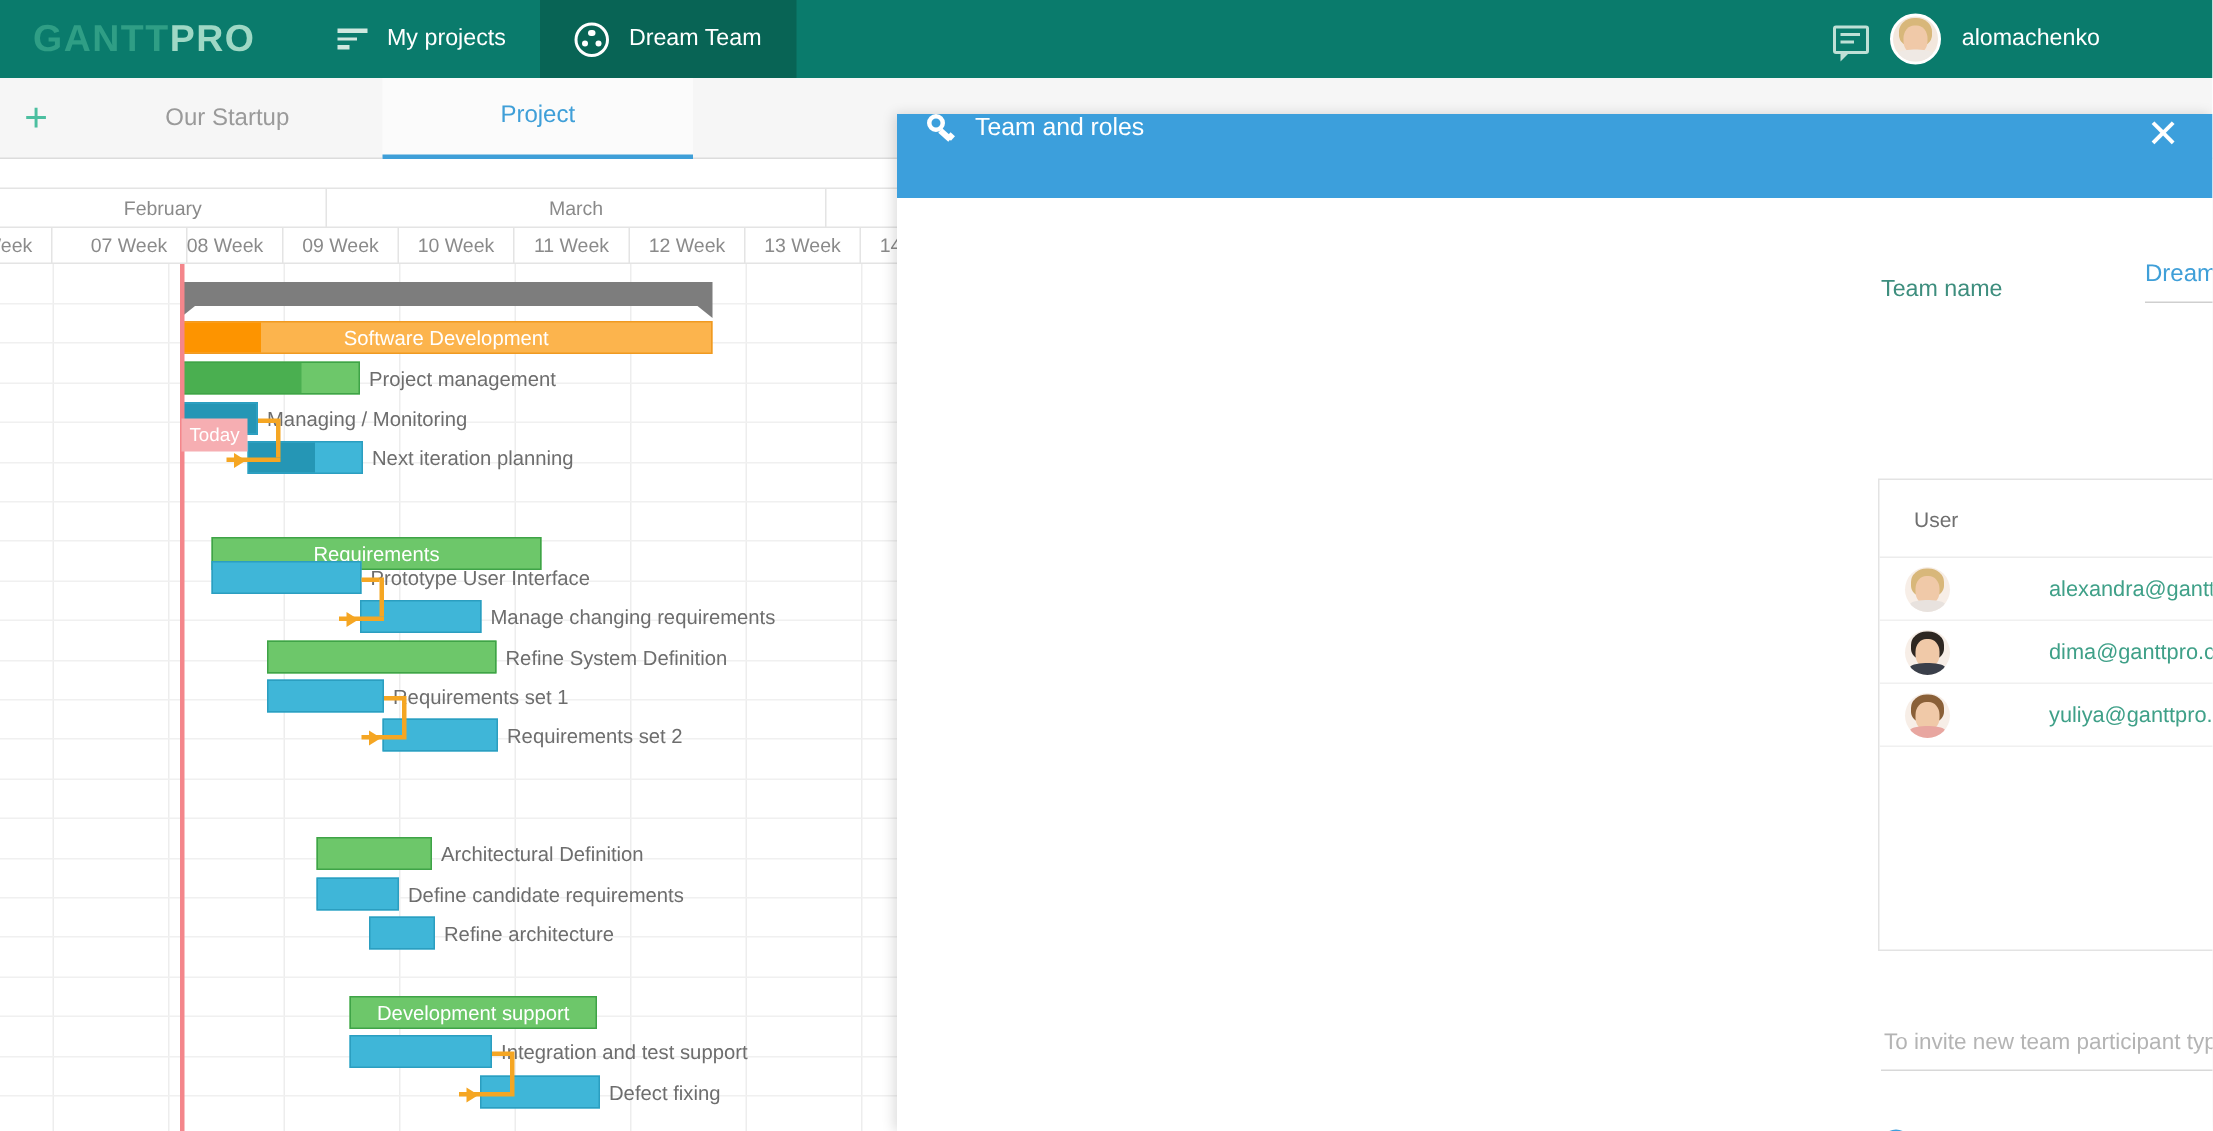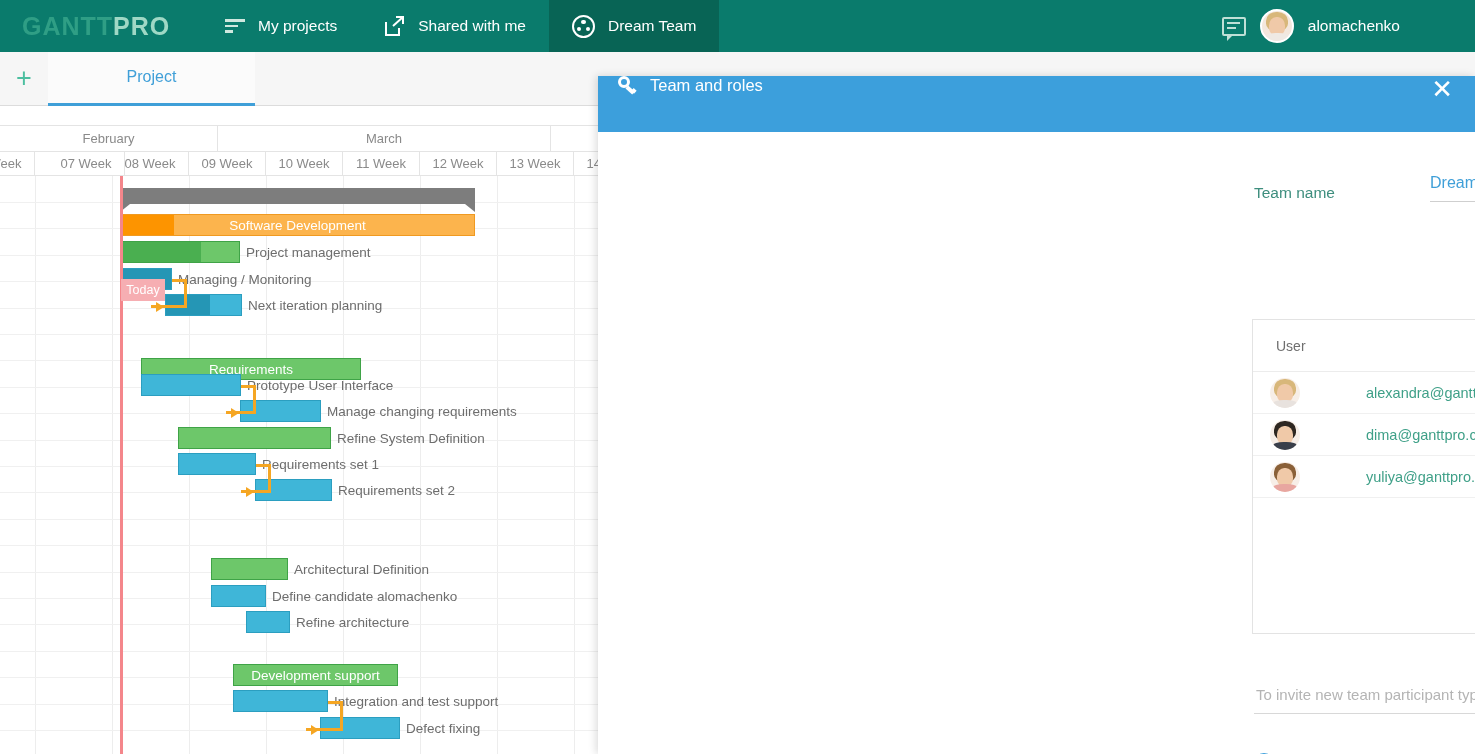--- a/index.html
+++ b/index.html
@@ -165,30 +165,20 @@
 
   <div class="navitem">
     <span class="ico-sort">
         <i></i>
         <i></i>
         <i></i>
       </span>
     <span>My projects</span>
   </div>
 
-  <div class="navitem">
-    <span style="position:relative;width:22px;height:22px;">
-      <svg width="22" height="22" viewBox="0 0 22 22">
-          <path d="M3 7 L3 20 L16 20 L16 13" fill="none" stroke="#fff" stroke-width="2"></path>
-          <path d="M10 11 L20 2" stroke="#fff" stroke-width="2"></path>
-          <path d="M13 2 L20 2 L20 9" fill="none" stroke="#fff" stroke-width="2"></path>
-        </svg>
-    </span>
-    <span>Shared with me</span>
-  </div>
 
   <div class="navitem active">
     <span class="ico-team">
         <s></s>
         <s></s>
         <s></s>
       </span>
     <span>Dream Team</span>
   </div>
 
@@ -203,20 +193,21 @@
         <span class="skin"></span>
         <span class="body" style="background:#efe9e4"></span>
       </span>
     </span>
     <span id="username">alomachenko</span>
   </div>
 </div>
 
 <div id="tabbar">
   <div id="addtab">+</div>
+  <div class="tab">Our Startup</div>
   <div class="tab active">Project</div>
 </div>
 
 <div id="gantt">
   <div id="gantt-toolbar"></div>
   <div id="month-row">
       <div class="month" style="left: 0px; width: 218px;">February</div>
       <div class="month" style="left: 218px; width: 333px; text-align: center;">March</div>
       <div class="month" style="left: 551px; width: 49px;"></div>
     </div>
@@ -297,21 +288,21 @@
       <div class="bar cyan" style="left: 178px; width: 78px; top: 347px;">
         <span class="lbl">Requirements set 1</span>
       </div>
       <div class="bar cyan" style="left: 255px; width: 77px; top: 373px;">
         <span class="lbl">Requirements set 2</span>
       </div>
       <div class="bar green" style="left: 211px; width: 77px; top: 452px;">
         <span class="lbl">Architectural Definition</span>
       </div>
       <div class="bar cyan" style="left: 211px; width: 55px; top: 479px;">
-        <span class="lbl">Define candidate alomachenko</span>
+        <span class="lbl">Define candidate requirements</span>
       </div>
       <div class="bar cyan" style="left: 246px; width: 44px; top: 505px;">
         <span class="lbl">Refine architecture</span>
       </div>
       <div class="bar green" style="left: 233px; width: 165px; top: 558px;">
         <span class="lblin">Development support</span>
       </div>
       <div class="bar cyan" style="left: 233px; width: 95px; top: 584px;">
         <span class="lbl">Integration and test support</span>
       </div>

